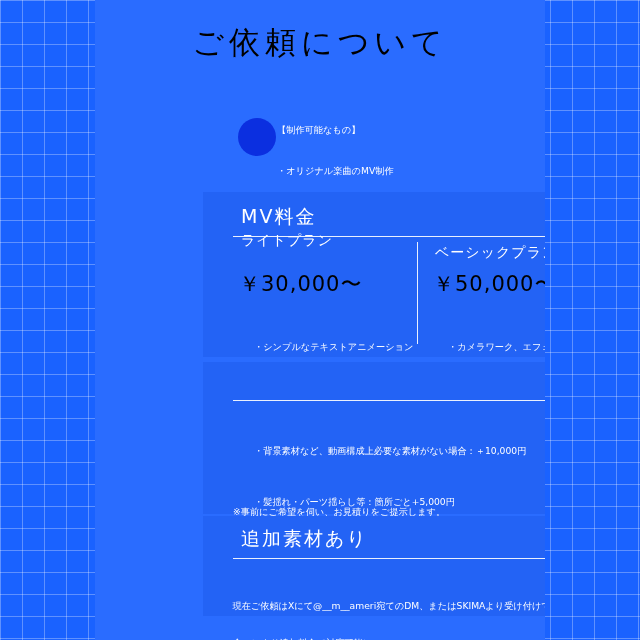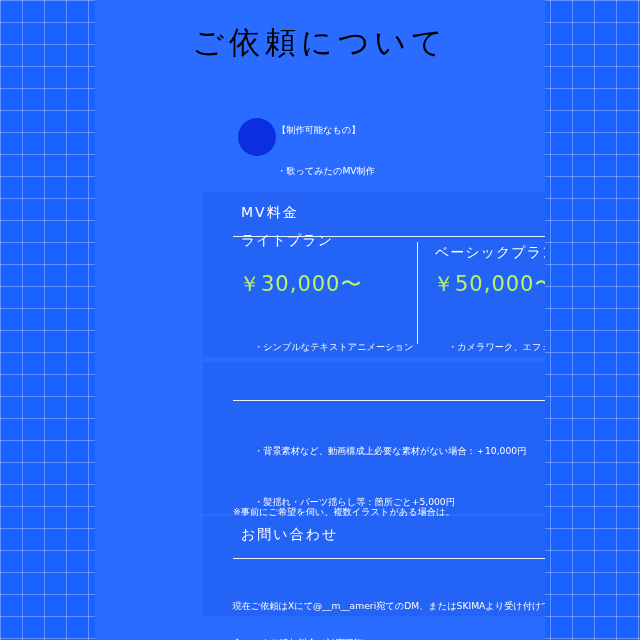--- a/index.html
+++ b/index.html
@@ -68,21 +68,21 @@
     position: absolute;
     left: 108px;
     width: 424px;
     background: #2363f5;
   }
   .band-inner { position: relative; width: 100%; height: 100%; }
 
   .sec-title {
     position: absolute;
     color: #ffffff;
-    font-size: 14px;
+    font-size: 19px;
     letter-spacing: 2px;
     font-family: "DejaVu Sans", sans-serif;
   }
   .divider {
     position: absolute;
     background: #ffffff;
     height: 1px;
     opacity: 0.9;
   }
   .vdivider {
@@ -93,21 +93,21 @@
   }
   .plan-name {
     position: absolute;
     color: #ffffff;
     font-size: 14px;
     letter-spacing: 1px;
     font-family: "DejaVu Sans", sans-serif;
   }
   .plan-price {
     position: absolute;
-    color: #bef264;
+    color: #000000;
     font-size: 21px;
     letter-spacing: 1px;
     font-family: "DejaVu Sans", sans-serif;
   }
   .bullets {
     position: absolute;
     color: #ffffff;
     font-size: 9.2px;
     line-height: 17px;
     font-family: "DejaVu Sans", sans-serif;
@@ -142,20 +142,21 @@
 <div class="grid-bg"></div>
 
 <div class="page">
 
   <div class="title">ご依頼について</div>
 
   <div class="blue-dot"></div>
 
   <div class="intro">
     <div>【制作可能なもの】</div>
+    <div>・オリジナル楽曲のMV制作</div>
     <div>・歌ってみたのMV制作</div>
     <div>・YouTube等の動画編集　　他にもご相談ください！</div>
     <div>納品形式：MP4 / 1920×1080px（サイズ変更はご相談ください）</div>
     <div>※MV制作でのお願い 制作に使用するイラストや素材は事前にご準備ください。</div>
     <div>イメージやモチーフなどを伝えていただくとスムーズにお取引ができます。</div>
   </div>
 
   <div class="band" style="top:192px; height:165px;">
     <div class="band-inner">
       <div class="sec-title" style="left:38px; top:12px;">MV料金</div>
@@ -184,31 +185,31 @@
       <div class="divider" style="left:30px; top:38px; width:368px;"></div>
 
       <div class="bullets" style="left:38px; top:46px;">
         <div>・背景素材など、動画構成上必要な素材がない場合：＋10,000円</div>
         <div>・髪揺れ・パーツ揺らし等：箇所ごと+5,000円</div>
         <div>・表情差分、複数イラストがある場合は+5,000円（枚数で変動します）</div>
         <div>・作業量に応じて追加費用が発生する場合あり（要相談）</div>
       </div>
 
       <div class="notes" style="left:30px; top:114px;">
-        <div>※事前にご希望を伺い、複数イラストがある場合は。</div>
+        <div>※事前にご希望を伺い、お見積りをご提示します。</div>
         <div>※1コーラス制作後に一度ご確認いただき、修正があればこの段階で行います。</div>
         <div>※フルコーラス完成後は、誤字脱字やこちらの不手際以外の修正は原則不可（度</div>
         <div>合いにより追加料金で対応可能）</div>
       </div>
     </div>
   </div>
 
   <div class="band" style="top:516px; height:100px;">
     <div class="band-inner">
-      <div class="sec-title" style="left:38px; top:10px;">お問い合わせ</div>
+      <div class="sec-title" style="left:38px; top:10px;">追加素材あり</div>
       <div class="divider" style="left:30px; top:42px; width:368px;"></div>
       <div class="contact-text" style="top:52px;">
         <div>現在ご依頼はXにて@__m__ameri宛てのDM、またはSKIMAより受け付けております。</div>
         
       </div>
     </div>
   </div>
 
 </div>
 

